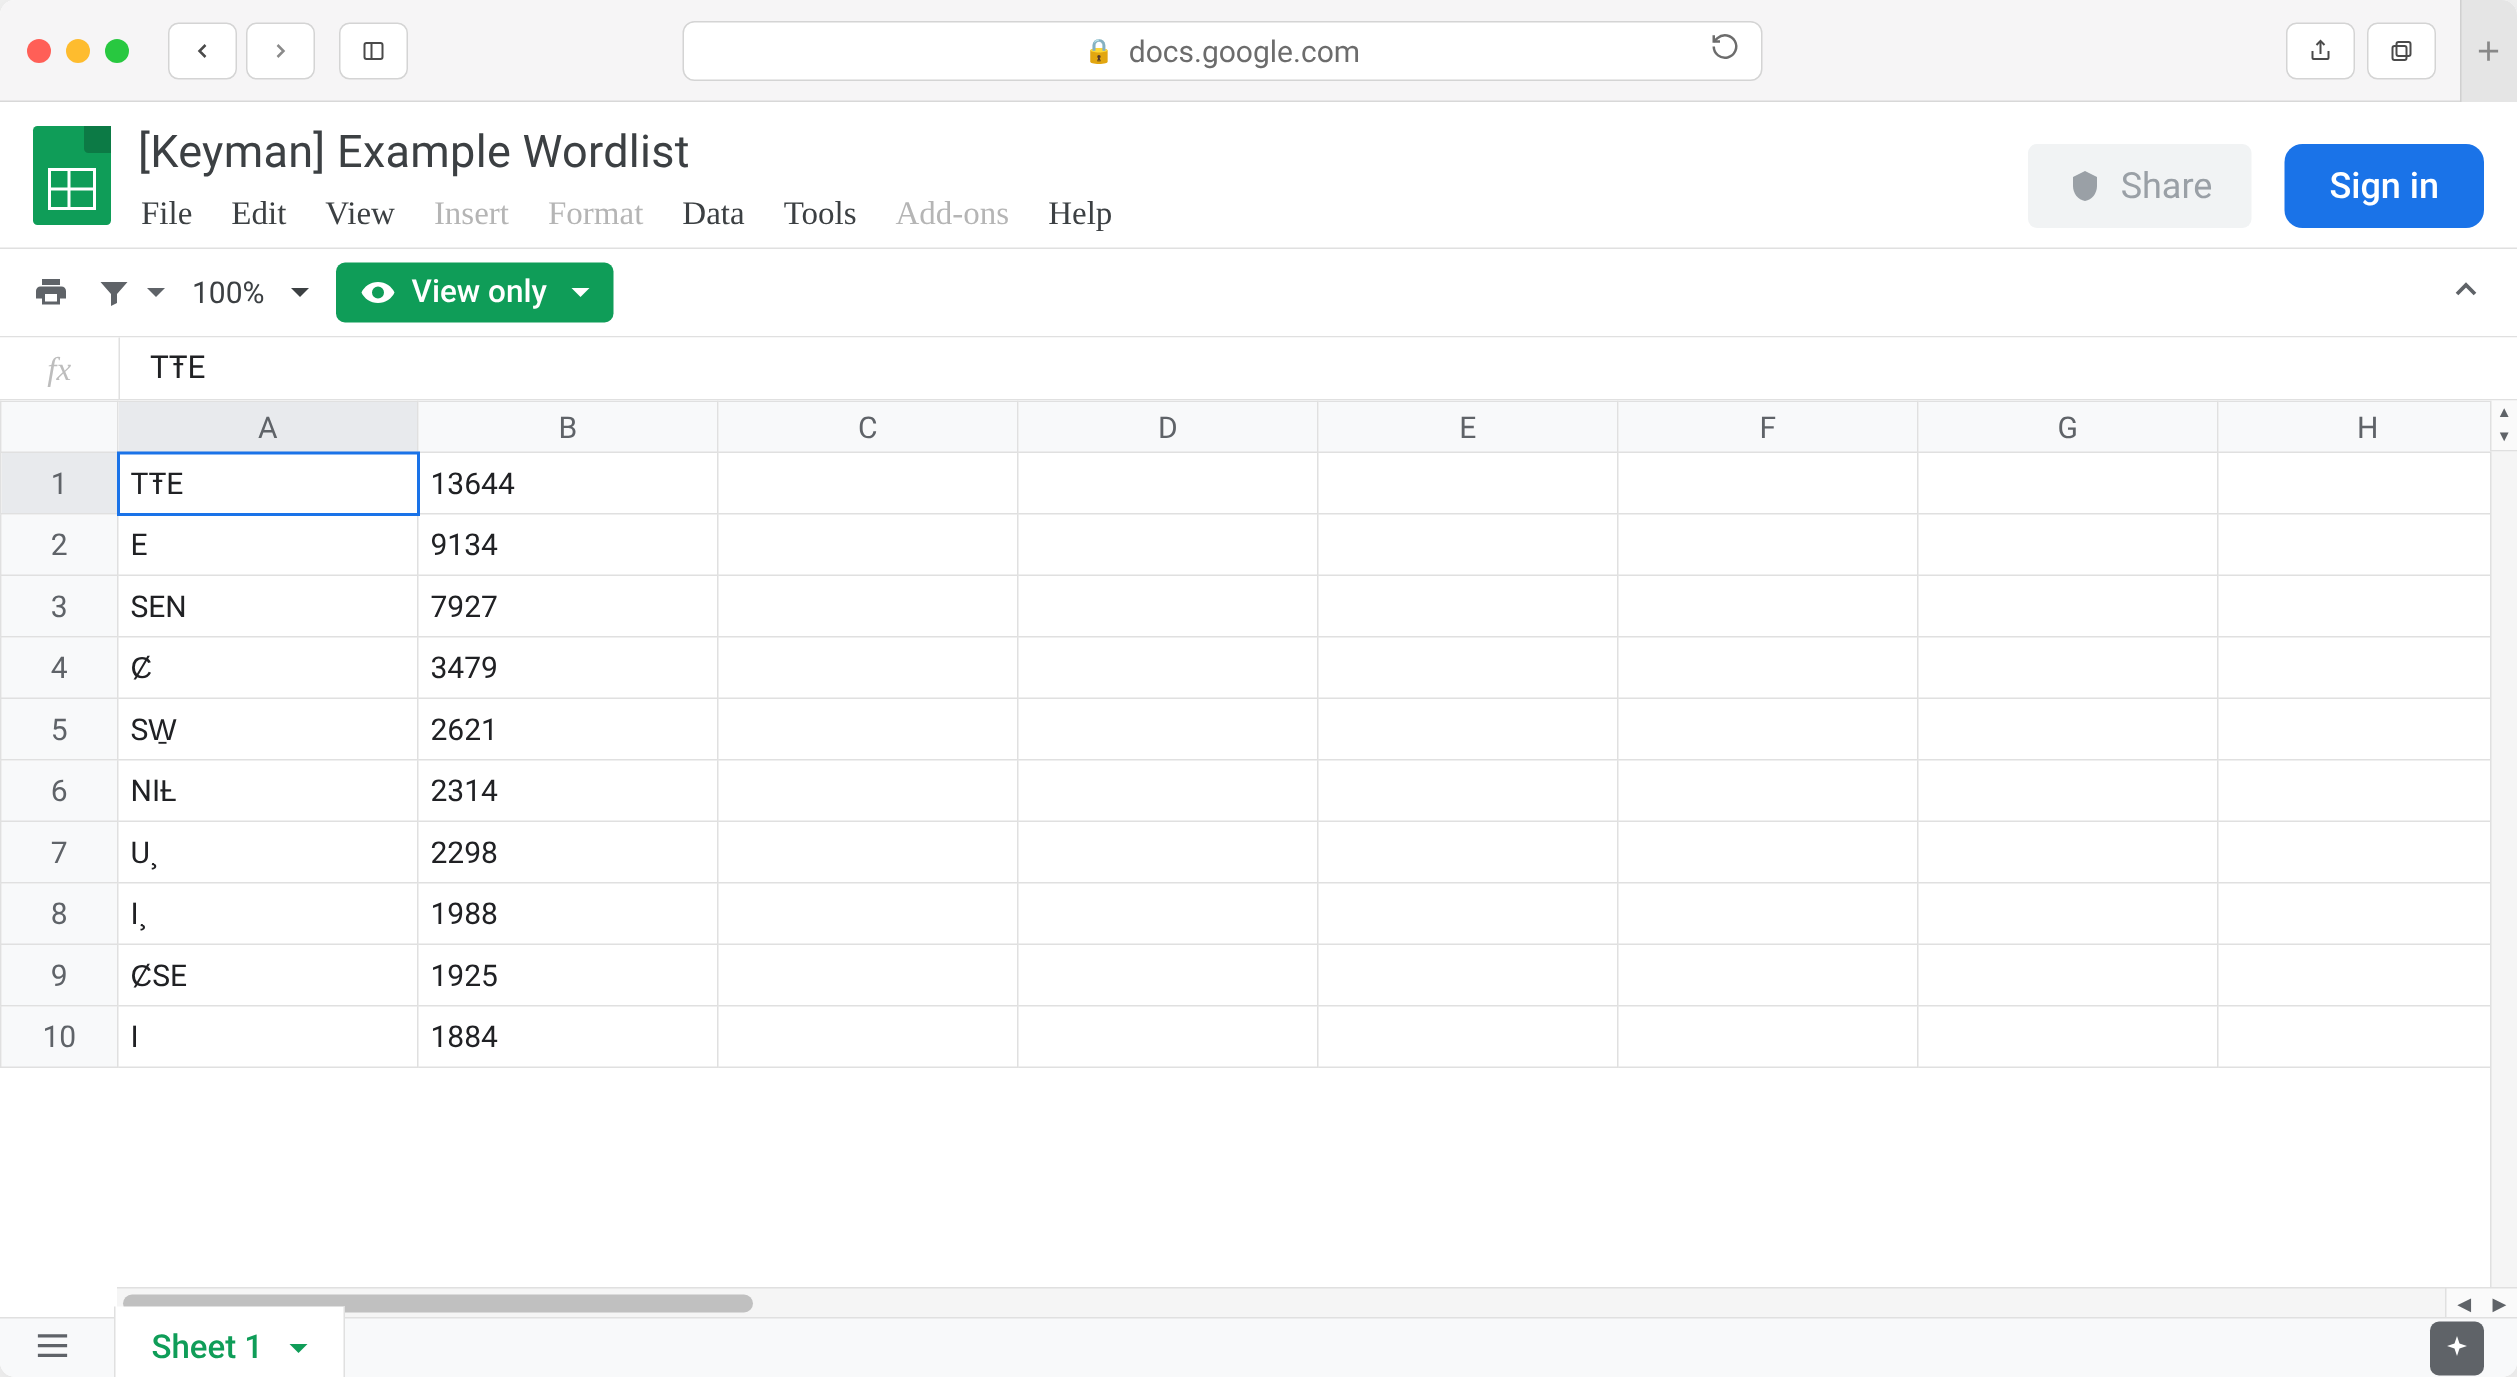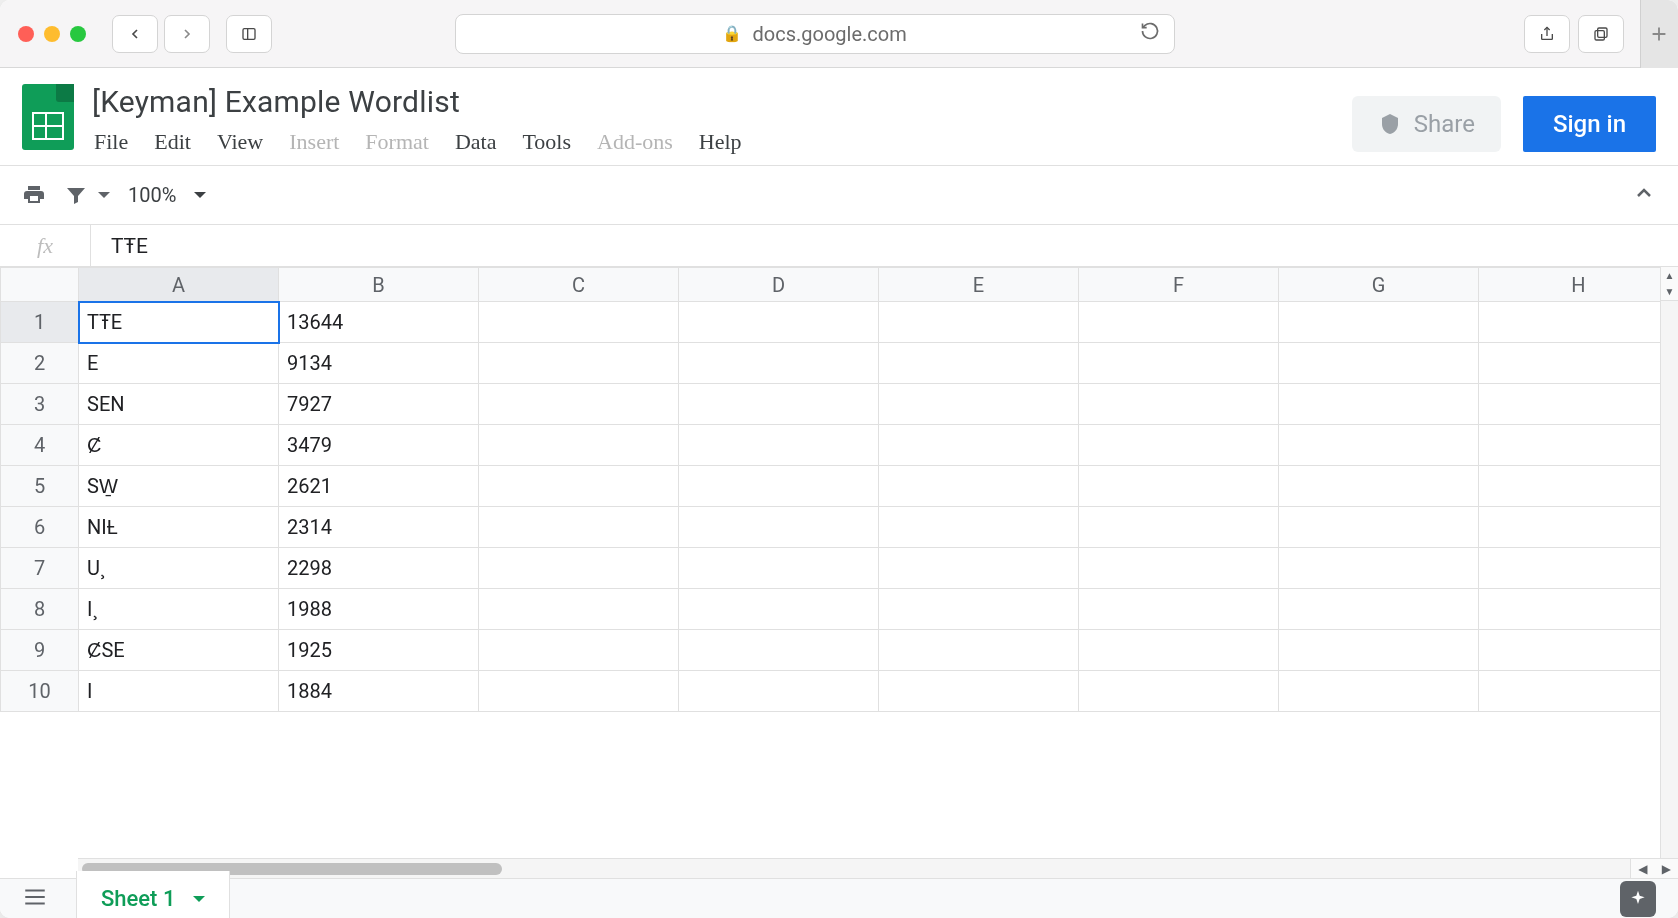--- a/index.html
+++ b/index.html
@@ -133,21 +133,21 @@
     font-size: 24px;
     border-radius: 6px;
     padding: 14px 26px;
     display: flex; align-items: center; gap: 12px;
   }
   .signin-btn {
     background: #1a73e8;
     color: #fff;
     font-size: 24px;
     font-weight: 500;
-    border-radius: 2px;
+    border-radius: 12px;
     padding: 14px 30px;
   }
 
   
   .toolbar {
     border-top: 1px solid #e0e0e0;
     border-bottom: 1px solid #e0e0e0;
     background: #fff;
     height: 60px;
     display: flex;
@@ -176,21 +176,21 @@
 
   
   .formula-bar {
     border-bottom: 1px solid #e0e0e0;
     height: 42px;
     background: #fff;
     display: flex;
     align-items: center;
   }
   .fx {
-    width: 91px;
+    width: 80px;
     color: #bdbdbd;
     font-style: italic;
     font-family: Georgia, serif;
     font-size: 22px;
     text-align: center;
     border-right: 1px solid #e0e0e0;
     height: 100%;
     display: flex; align-items: center; justify-content: center;
   }
   .formula-val { padding-left: 20px; font-size: 21px; color: #202124; }
@@ -431,20 +431,26 @@
         </svg>
     </span>
     <span class="tb-icon caret-down">
       <svg viewBox="0 0 24 24">
           <path d="M3 5h18l-7 8v6l-4 2v-8L3 5z"></path>
         </svg>
     </span>
     <span class="zoom caret-down">
       <span>100%</span>
     </span>
+    <div class="viewonly caret-down">
+      <svg viewBox="0 0 24 24">
+          <path d="M12 5C7 5 2.7 8.1 1 12c1.7 3.9 6 7 11 7s9.3-3.1 11-7c-1.7-3.9-6-7-11-7zm0 11a4 4 0 1 1 0-8 4 4 0 0 1 0 8z"></path>
+        </svg>
+      <span>View only</span>
+    </div>
     <span class="collapse">
       <svg width="24" height="24" viewBox="0 0 24 24" fill="none" stroke="currentColor" stroke-width="2.5">
           <polyline points="18 15 12 9 6 15"></polyline>
         </svg>
     </span>
   </div>
 
   <div class="formula-bar">
     <div class="fx">fx</div>
     <div class="formula-val">TŦE</div>

